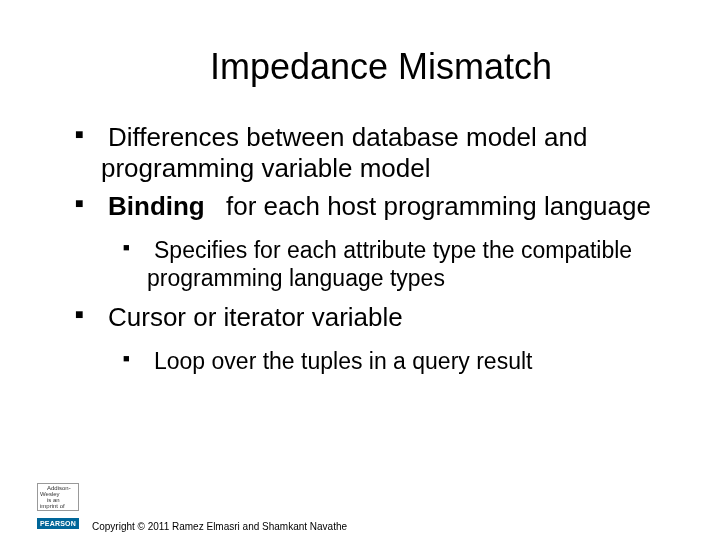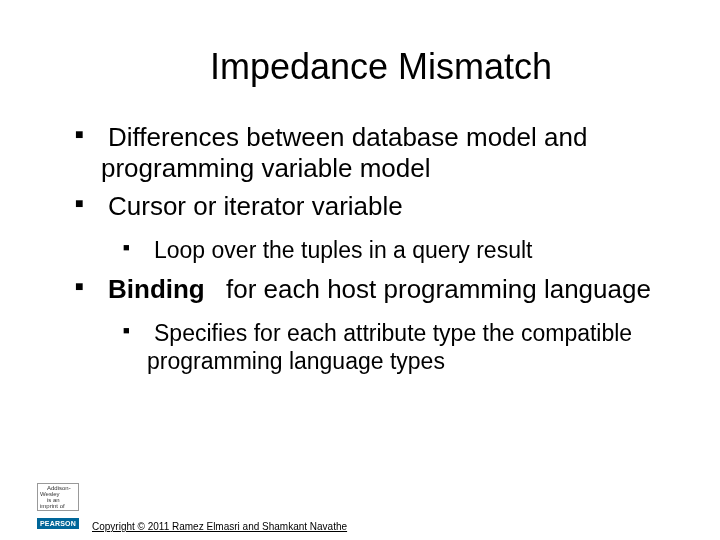--- a/index.html
+++ b/index.html
@@ -110,21 +110,20 @@
     text-align: center;
     padding: 2px 0;
     letter-spacing: 0.2px;
   }
   .copyright {
     position: absolute;
     left: 64px;
     bottom: 8px;
     font-size: 10px;
     color: #000;
-    text-decoration: underline;
   }
 </style>
 </head>
 <body>
 
 <div class="side-stripes">
   <div class="stripe s1"></div>
   <div class="stripe s2"></div>
   <div class="stripe s3"></div>
   <div class="stripe s4"></div>
@@ -134,32 +133,32 @@
 </div>
 
 <div class="slide">
   <h1 class="title">Impedance Mismatch</h1>
 
   <ul class="lvl1">
     <li>
       <span>Differences between database model and programming variable model</span>
     </li>
     <li>
+      <span class="bold">Binding</span><span> for each host programming language</span>
+      <ul class="lvl2">
+        <li>
+          <span>Specifies for each attribute type the compatible programming language types</span>
+        </li>
+      </ul>
+    </li>
+    <li>
       <span>Cursor or iterator variable</span>
       <ul class="lvl2">
         <li>
           <span>Loop over the tuples in a query result</span>
-        </li>
-      </ul>
-    </li>
-    <li>
-      <span class="bold">Binding</span><span> for each host programming language</span>
-      <ul class="lvl2">
-        <li>
-          <span>Specifies for each attribute type the compatible programming language types</span>
         </li>
       </ul>
     </li>
   </ul>
 </div>
 
 <div class="footer">
   <div class="logo-block">
     <div class="logo-top">
       <span>Addison-Wesley</span><br>

